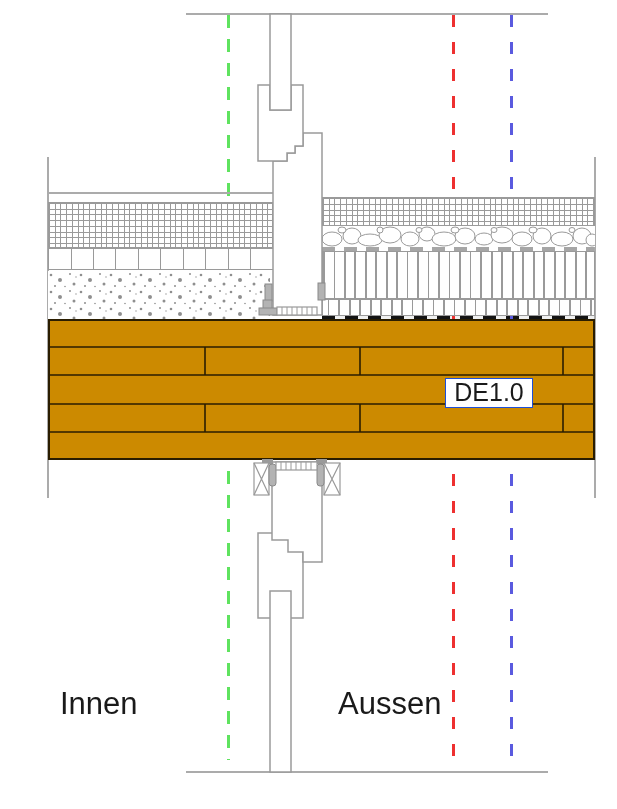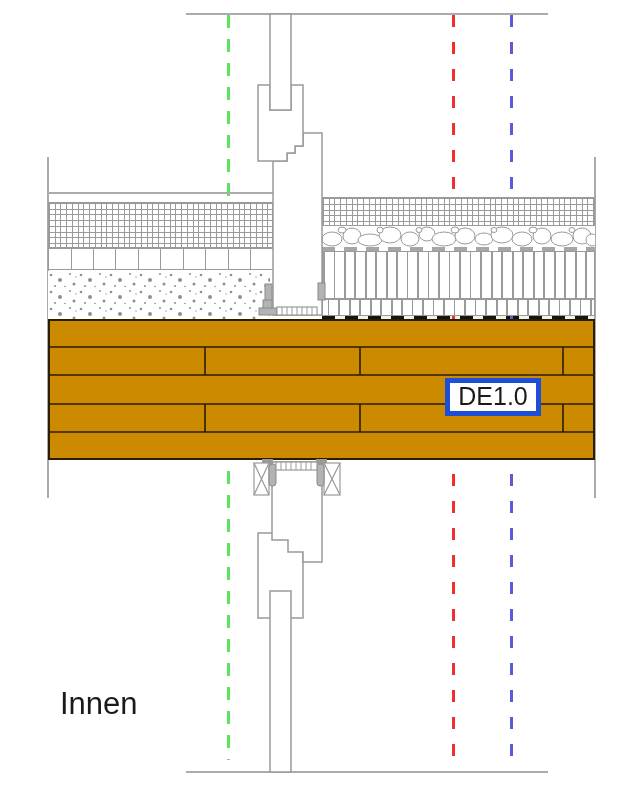--- a/index.html
+++ b/index.html
@@ -52,21 +52,21 @@
   #ext-membrane{left:322px;top:315px;width:273px;height:4.5px;
     background-image:repeating-linear-gradient(to right,var(--membrane) 0 13px,#f0f0f0 13px 23px);}
 
   
   #wood{left:48px;top:319px;z-index:2;}
 
   
   #frames{left:0;top:0;z-index:3;}
 
   
-  #label-de{left:445px;top:378px;width:86px;height:28px;background:#fff;border:5px solid #1d4ed8;
+  #label-de{left:445px;top:378px;width:86px;height:28px;background:#fff;border:1px solid #1d4ed8;
     z-index:4;font-size:25px;line-height:27px;text-align:center;color:var(--text);}
   .caption{z-index:4;font-size:31px;color:var(--text);margin-left:8px;}
   #label-innen{left:52px;top:686px;}
   #label-aussen{left:330px;top:686px;}
 </style>
 </head>
 <body>
 
 <div id="canvas">
 
@@ -187,13 +187,14 @@
       <rect x="317" y="464" width="7" height="22" rx="3"></rect>
     </g>
     <g>
       <rect x="276" y="462" width="41" height="8" fill="#fff" style="stroke:var(--outline-gray)" stroke-width="1.2"></rect>
       <path d="M281,462 V470 M286,462 V470 M291,462 V470 M296,462 V470 M301,462 V470 M306,462 V470 M311,462 V470" style="stroke:var(--outline-gray)" stroke-width="1"></path>
     </g>
   </svg>
 
   <div class="abs" id="label-de">DE1.0</div>
   <div class="abs caption" id="label-innen">Innen</div>
+  <div class="abs caption" id="label-aussen">Aussen</div>
 </div>
 
 </body></html>

